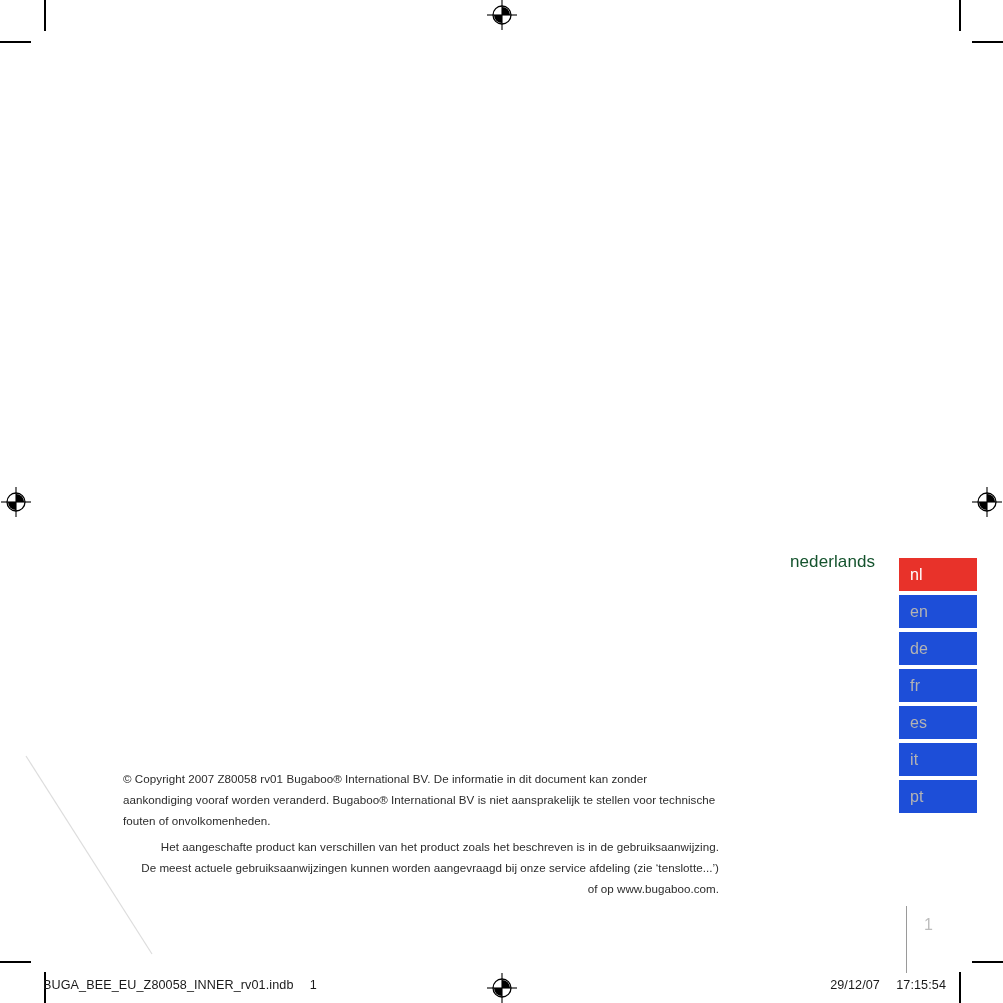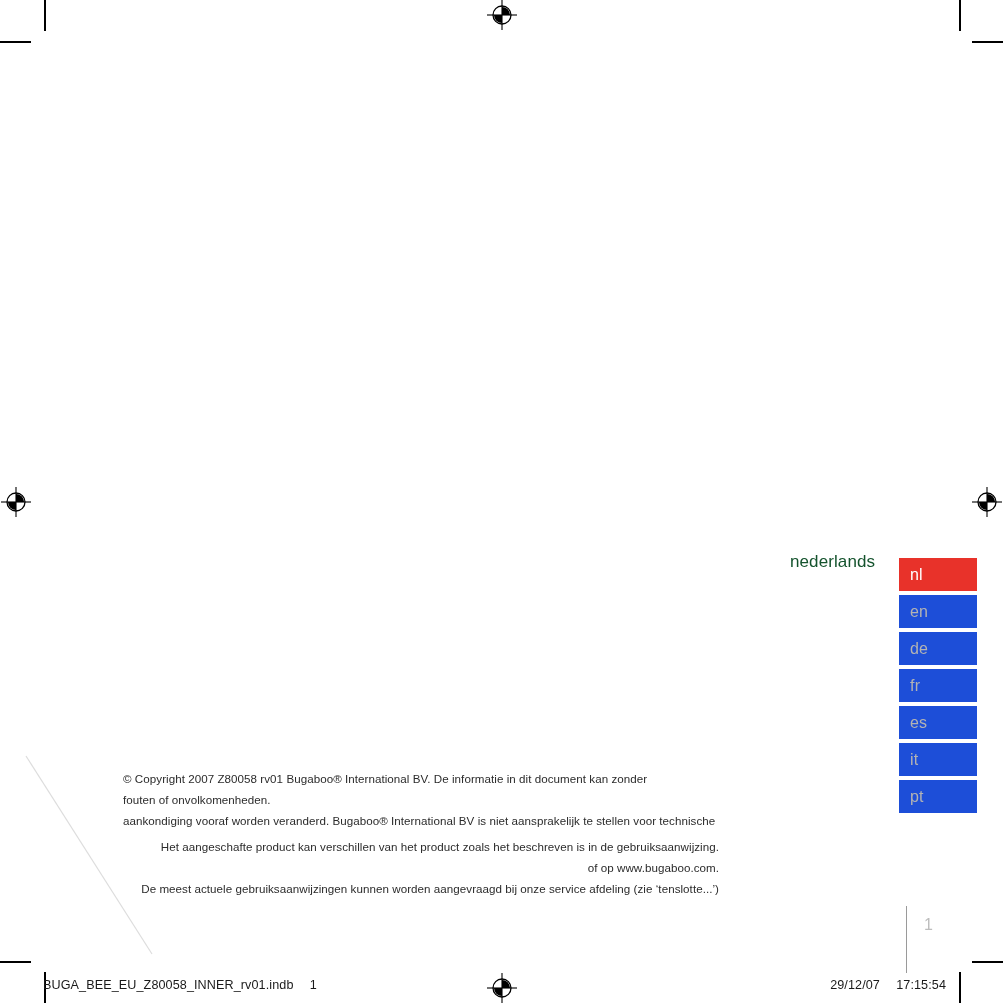--- a/index.html
+++ b/index.html
@@ -201,28 +201,28 @@
     <div class="lang-tab">
       <span>it</span>
     </div>
     <div class="lang-tab">
       <span>pt</span>
     </div>
   </div>
 
   <div class="copy-block first">
     <p>© Copyright 2007 Z80058 rv01 Bugaboo® International BV. De informatie in dit document kan zonder</p>
+    <p>aankondiging vooraf worden veranderd. Bugaboo® International BV is niet aansprakelijk te stellen voor technische</p>
     <p>fouten of onvolkomenheden.</p>
-    <p>aankondiging vooraf worden veranderd. Bugaboo® International BV is niet aansprakelijk te stellen voor technische</p>
   </div>
 
   <div class="copy-block second">
     <p>Het aangeschafte product kan verschillen van het product zoals het beschreven is in de gebruiksaanwijzing.</p>
+    <p>De meest actuele gebruiksaanwijzingen kunnen worden aangevraagd bij onze service afdeling (zie ‘tenslotte...’)</p>
     <p>of op www.bugaboo.com.</p>
-    <p>De meest actuele gebruiksaanwijzingen kunnen worden aangevraagd bij onze service afdeling (zie ‘tenslotte...’)</p>
   </div>
 
   <div class="folio-rule"></div>
   <div class="folio">1</div>
 
   <div class="slug-rule" style="left:44px; top:972px; height:31px;"></div>
   <div class="slug-rule" style="left:959px; top:972px; height:31px;"></div>
 
   <div class="slug slug-left">
     <span>BUGA_BEE_EU_Z80058_INNER_rv01.indb</span>

